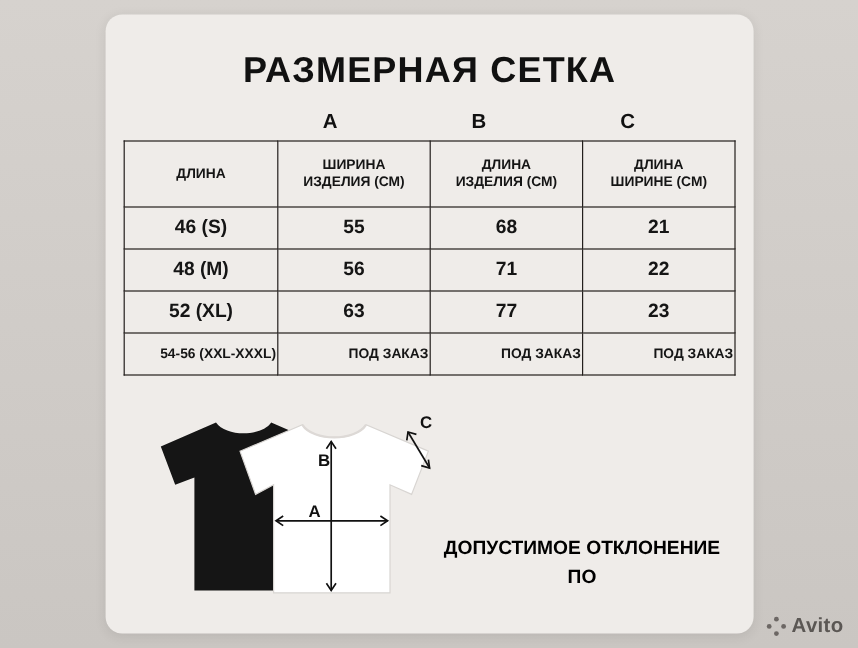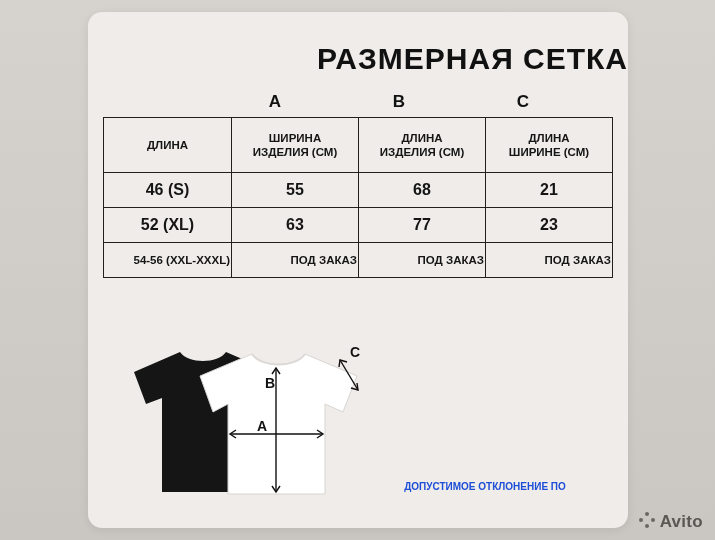--- a/index.html
+++ b/index.html
@@ -24,21 +24,21 @@
     left: 88px;
     top: 12px;
     width: 540px;
     height: 516px;
     background: #efece9;
     border-radius: 14px;
     box-shadow: 0 2px 10px rgba(0,0,0,0.08);
     overflow: hidden;
   }
   .title {
-    text-align: right;
+    text-align: center;
     font-size: 30px;
     font-weight: bold;
     letter-spacing: 1px;
     color: #111;
     margin-top: 30px;
   }
   
   .colletters {
     display: flex;
     margin-top: 16px;
@@ -85,31 +85,31 @@
     top: 330px;
     width: 290px;
     height: 160px;
   }
   .note {
     position: absolute;
     right: 18px;
     bottom: 34px;
     width: 250px;
     text-align: center;
-    font-size: 10px;
-    font-weight: bold;
-    color: #1d4ed8;
+    font-size: 16px;
+    font-weight: bold;
+    color: #000000;
     line-height: 1.5;
   }
   .watermark {
     position: absolute;
     right: 12px;
     bottom: 8px;
     display: flex;
-    align-items: flex-start;
+    align-items: center;
     gap: 5px;
     color: #5b5754;
     font-size: 17px;
     font-weight: bold;
     letter-spacing: .3px;
   }
   .wm-dots {
     position: relative;
     width: 16px;
     height: 16px;
@@ -159,20 +159,26 @@
         <td class="c3">
           <div>ДЛИНА</div>
           <div>ШИРИНЕ (СМ)</div>
         </td>
       </tr>
       <tr class="data">
         <td class="c0">46 (S)</td>
         <td class="c1">55</td>
         <td class="c2">68</td>
         <td class="c3">21</td>
+      </tr>
+      <tr class="data">
+        <td class="c0">48 (M)</td>
+        <td class="c1">56</td>
+        <td class="c2">71</td>
+        <td class="c3">22</td>
       </tr>
       <tr class="data">
         <td class="c0">52 (XL)</td>
         <td class="c1">63</td>
         <td class="c2">77</td>
         <td class="c3">23</td>
       </tr>
       <tr class="last">
         <td class="c0">54-56 (XXL-XXXL)</td>
         <td class="c1">ПОД ЗАКАЗ</td>

